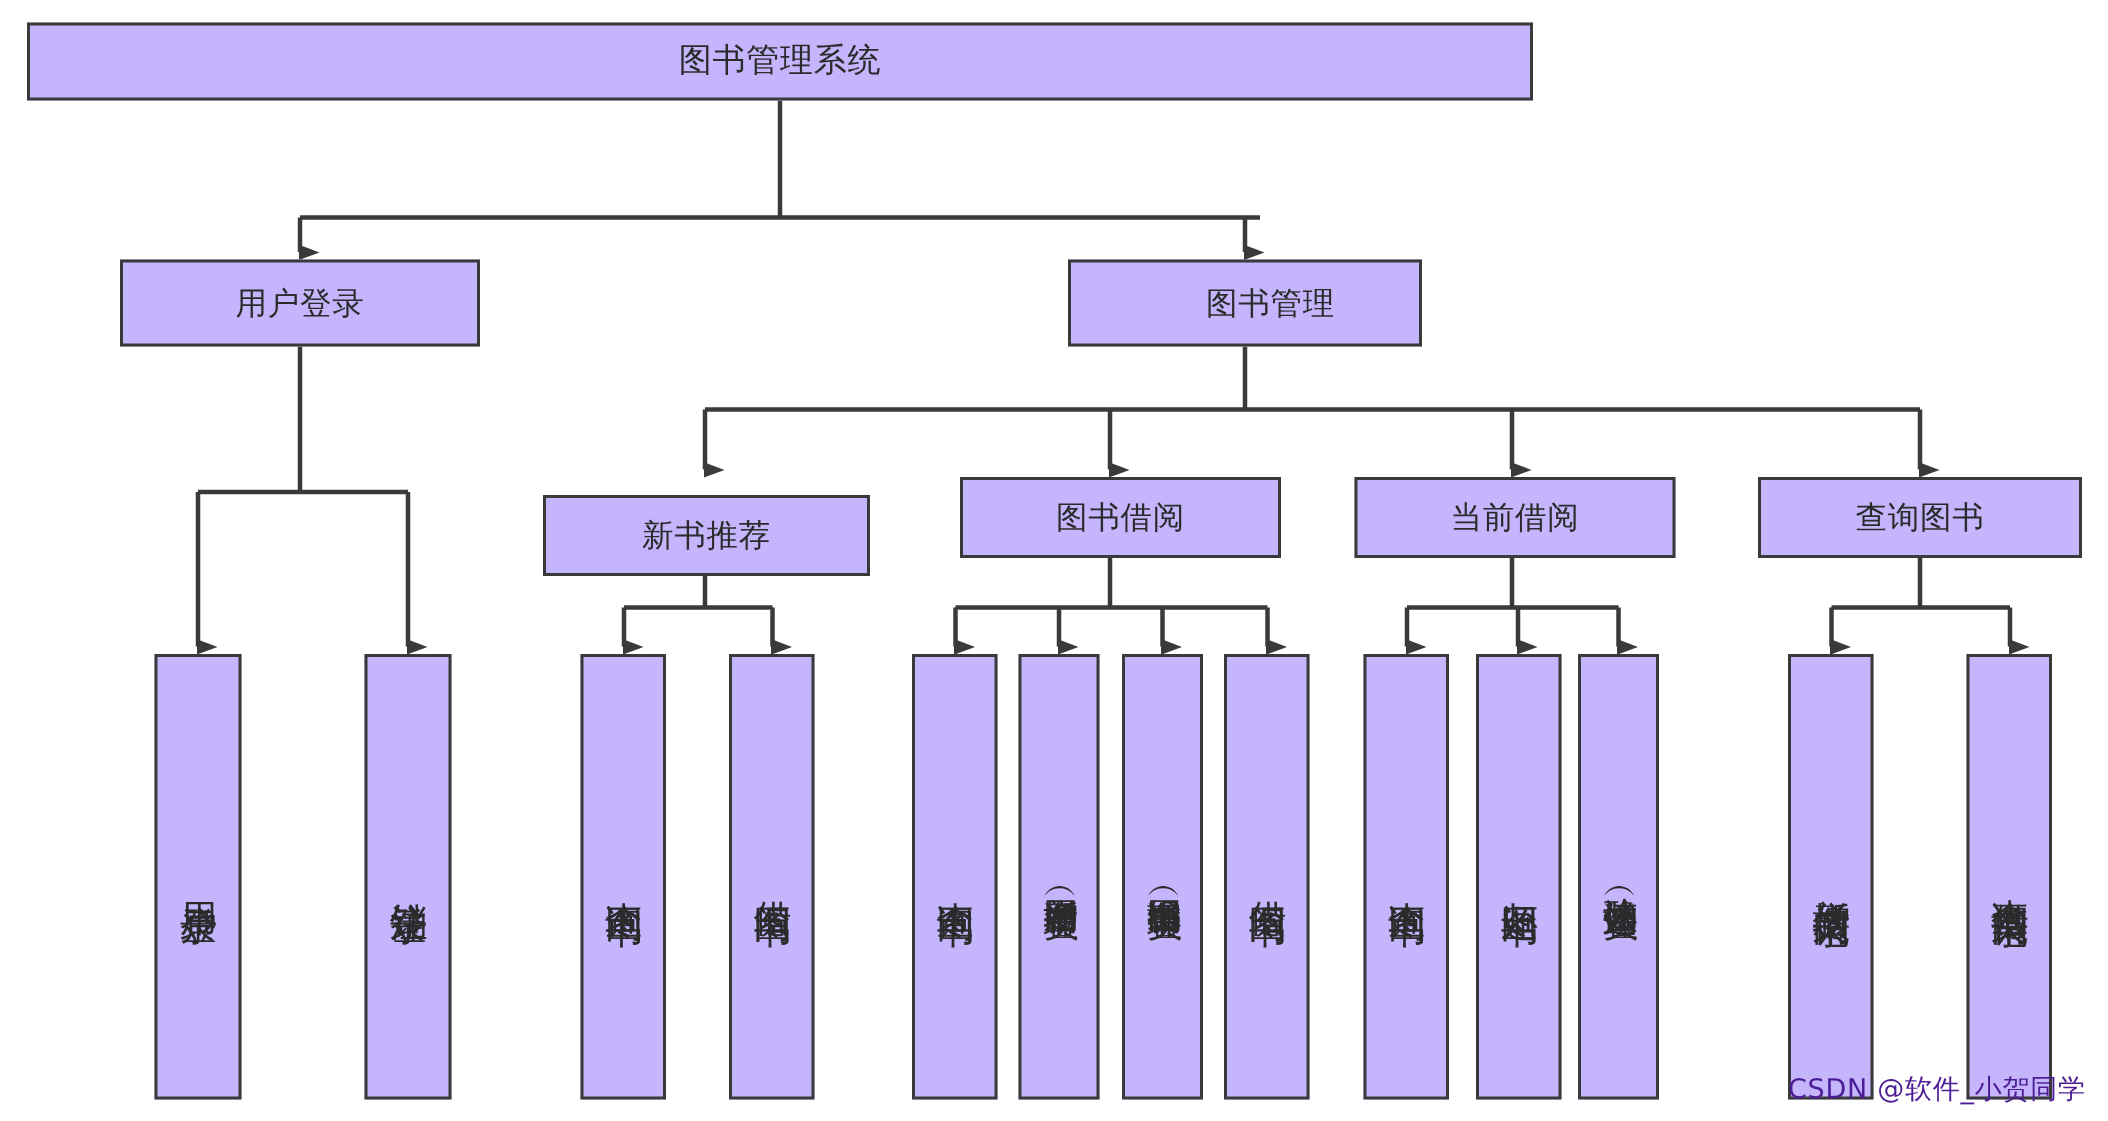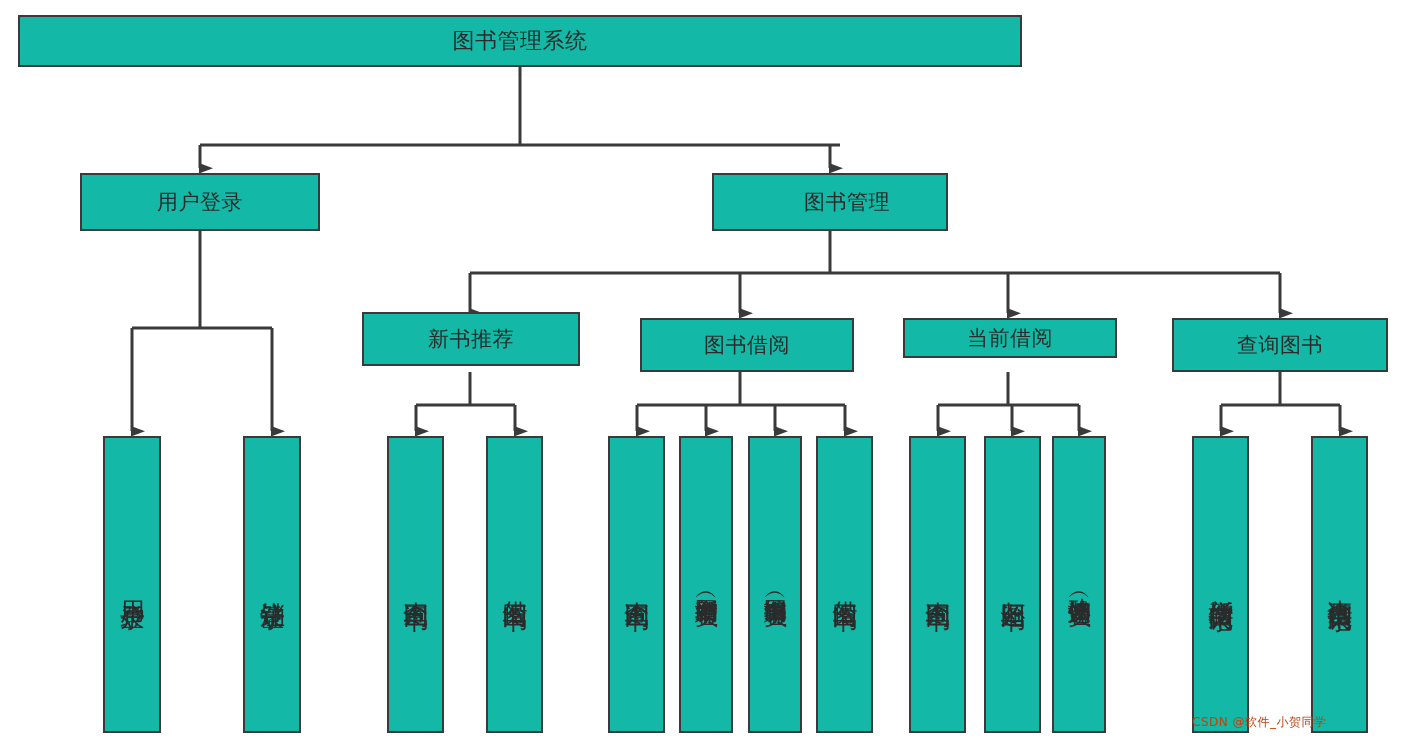--- a/index.html
+++ b/index.html
@@ -22,21 +22,21 @@
     left: 0;
     top: 0;
     width: 1405px;
     height: 747px;
     pointer-events: none;
   }
   .node {
     position: absolute;
     box-sizing: border-box;
     border: 2px solid #3a3a3a;
-    background: #14b8a6;
+    background: #c4b5fd;
     display: flex;
     align-items: center;
     justify-content: center;
     color: #2b2b2b;
   }
   .node .label {
     display: block;
     text-align: center;
     line-height: 1.25;
     color: #2b2b2b;
@@ -63,22 +63,22 @@
     max-height: 100%;
   }
   .node.vert.narrow .label {
     font-size: 23px;
     letter-spacing: 1px;
   }
   #watermark {
     position: absolute;
     left: 1192px;
     top: 714px;
-    font-size: 12px;
-    color: #c2410c;
+    font-size: 18px;
+    color: #4c1d95;
     white-space: nowrap;
     letter-spacing: 0.5px;
     text-align: center;
   }
 </style>
 </head>
 <body>
 
 <div id="canvas">
 
@@ -136,27 +136,27 @@
     <span class="label">图书管理系统</span>
   </div>
 
   <div class="node horiz" style="left:80px; top:173px; width:240px; height:58px;">
     <span class="label">用户登录</span>
   </div>
   <div class="node horiz" style="left:712px; top:173px; width:236px; height:58px;padding-left:34px;">
     <span class="label">图书管理</span>
   </div>
 
-  <div class="node horiz" style="left:362px; top:312px; width:218px; height:54px;">
+  <div class="node horiz" style="left:362px; top:330px; width:218px; height:54px;">
     <span class="label">新书推荐</span>
   </div>
   <div class="node horiz" style="left:640px; top:318px; width:214px; height:54px;">
     <span class="label">图书借阅</span>
   </div>
-  <div class="node horiz" style="left:903px; top:318px; width:214px; height:40px;">
+  <div class="node horiz" style="left:903px; top:318px; width:214px; height:54px;">
     <span class="label">当前借阅</span>
   </div>
   <div class="node horiz" style="left:1172px; top:318px; width:216px; height:54px;">
     <span class="label">查询图书</span>
   </div>
 
   <div class="node vert" style="left:103px; top:436px; width:58px; height:297px;">
     <span class="label">用户登录</span>
   </div>
   <div class="node vert" style="left:243px; top:436px; width:58px; height:297px;">

